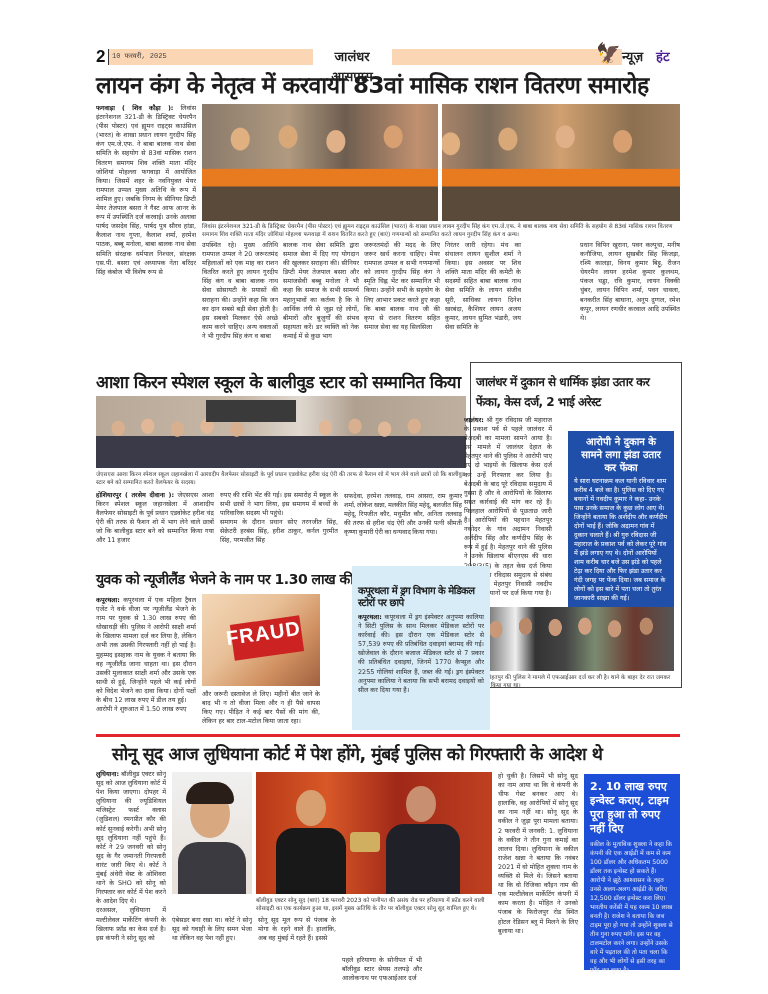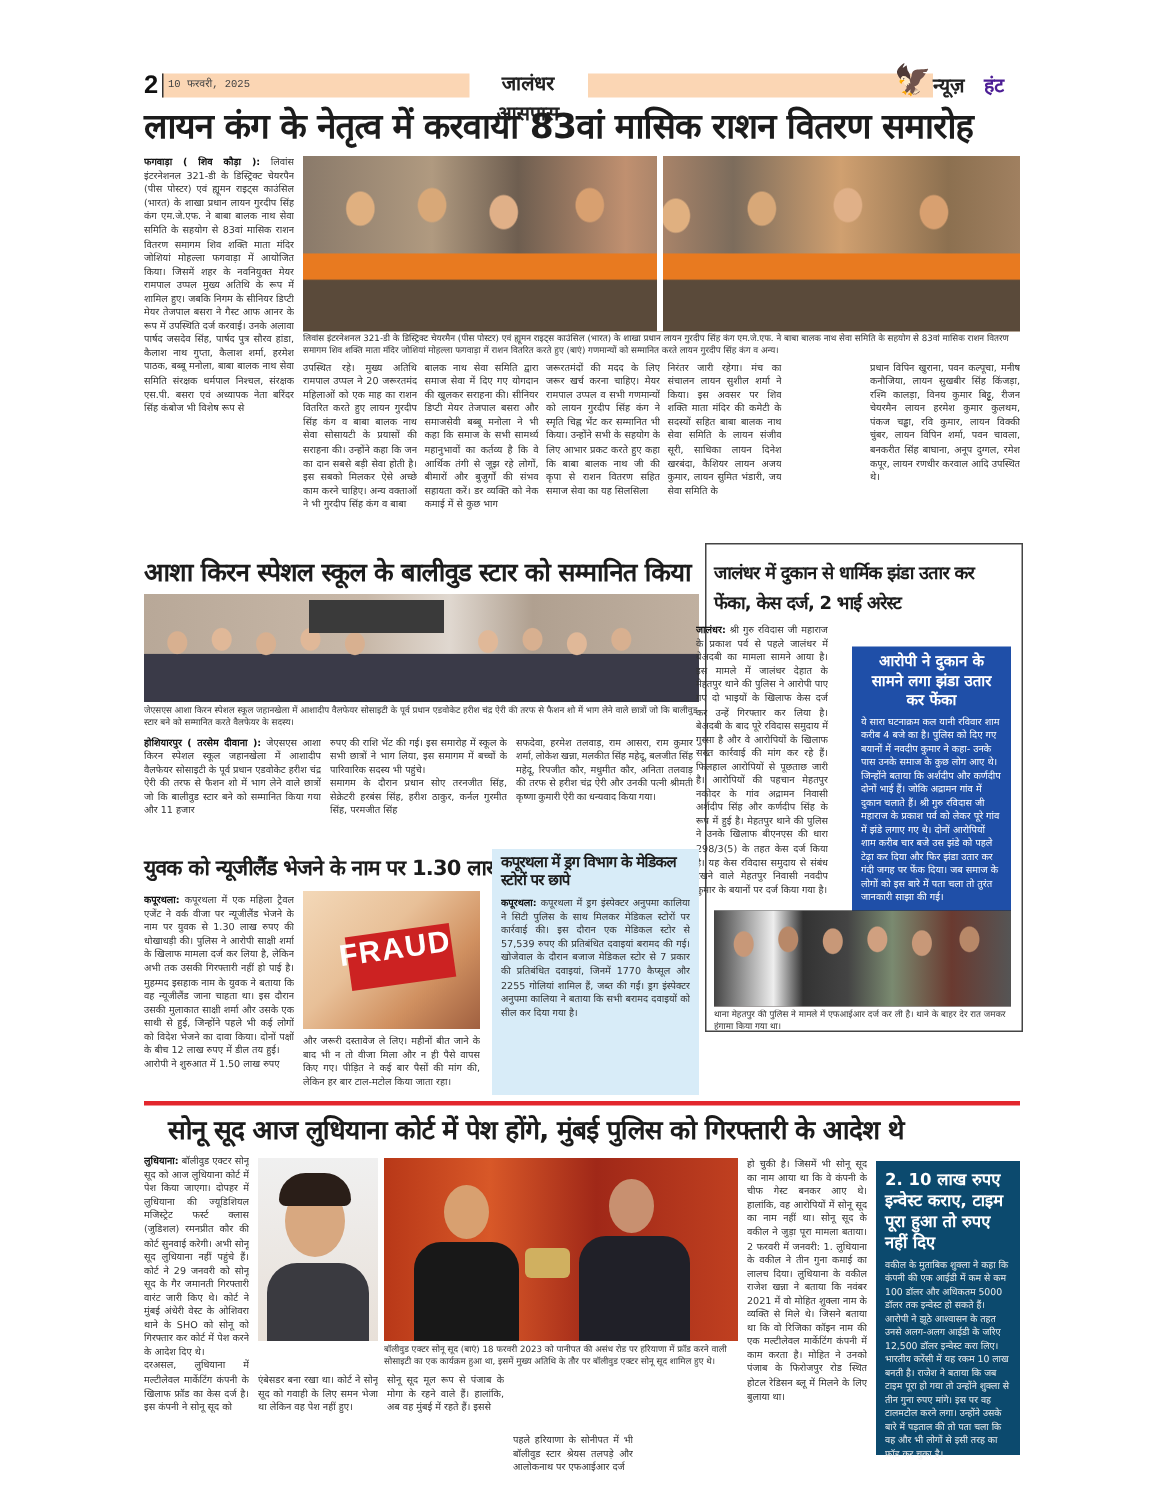--- a/index.html
+++ b/index.html
@@ -20,22 +20,22 @@
   .headline { font-family:"DejaVu Sans", sans-serif; font-weight:bold; color:#1c1c1c; white-space:nowrap; letter-spacing:-0.5px; }
   .body-text { font-size:6.4px; line-height:9.1px; color:#333; text-align:justify; overflow:hidden; }
   .body-text b { color:#111; }
   .caption { font-size:5.8px; line-height:8px; color:#333; overflow:hidden; }
   .photo { position:absolute; overflow:hidden; }
   .rule-red { position:absolute; height:3px; background:#e3262d; }
   .box-border { position:absolute; border:1px solid #444; }
   .blue-box { position:absolute; background:#1f4fa8; color:#fff; padding:4px 6px; box-sizing:border-box; }
   .blue-box .t { font-weight:bold; font-size:10px; line-height:13px; text-align:center; }
   .blue-box .b { font-size:6.4px; line-height:9px; margin-top:3px; }
-  .lb-box { position:absolute; background:#d8ecf8; padding:4px 6px; box-sizing:border-box; }
-  .dark-box { position:absolute; background:#0c4a6e; color:#fff; padding:6px 6px; box-sizing:border-box; }
+  .lb-box { position:absolute; background:#d8ecf8; padding:19px 6px; box-sizing:border-box;margin-left:24px; }
+  .dark-box { position:absolute; background:#1d4ed8; color:#fff; padding:6px 6px; box-sizing:border-box; }
   .dark-box .t { font-weight:bold; font-size:11px; line-height:14px; }
   .dark-box .b { font-size:6.2px; line-height:9px; margin-top:3px; color:#eee; }
   .people { position:absolute; }
 </style>
 </head>
 <body>
 
 <div class="page">
 
   <div class="hdr">

